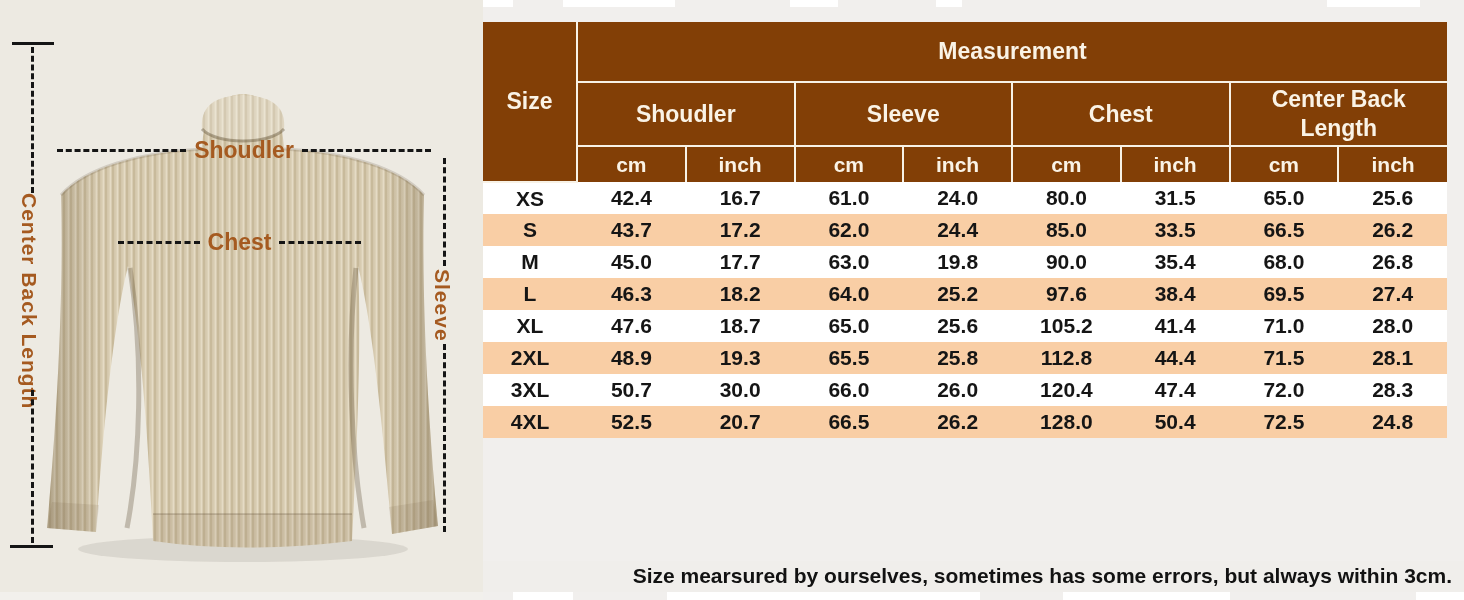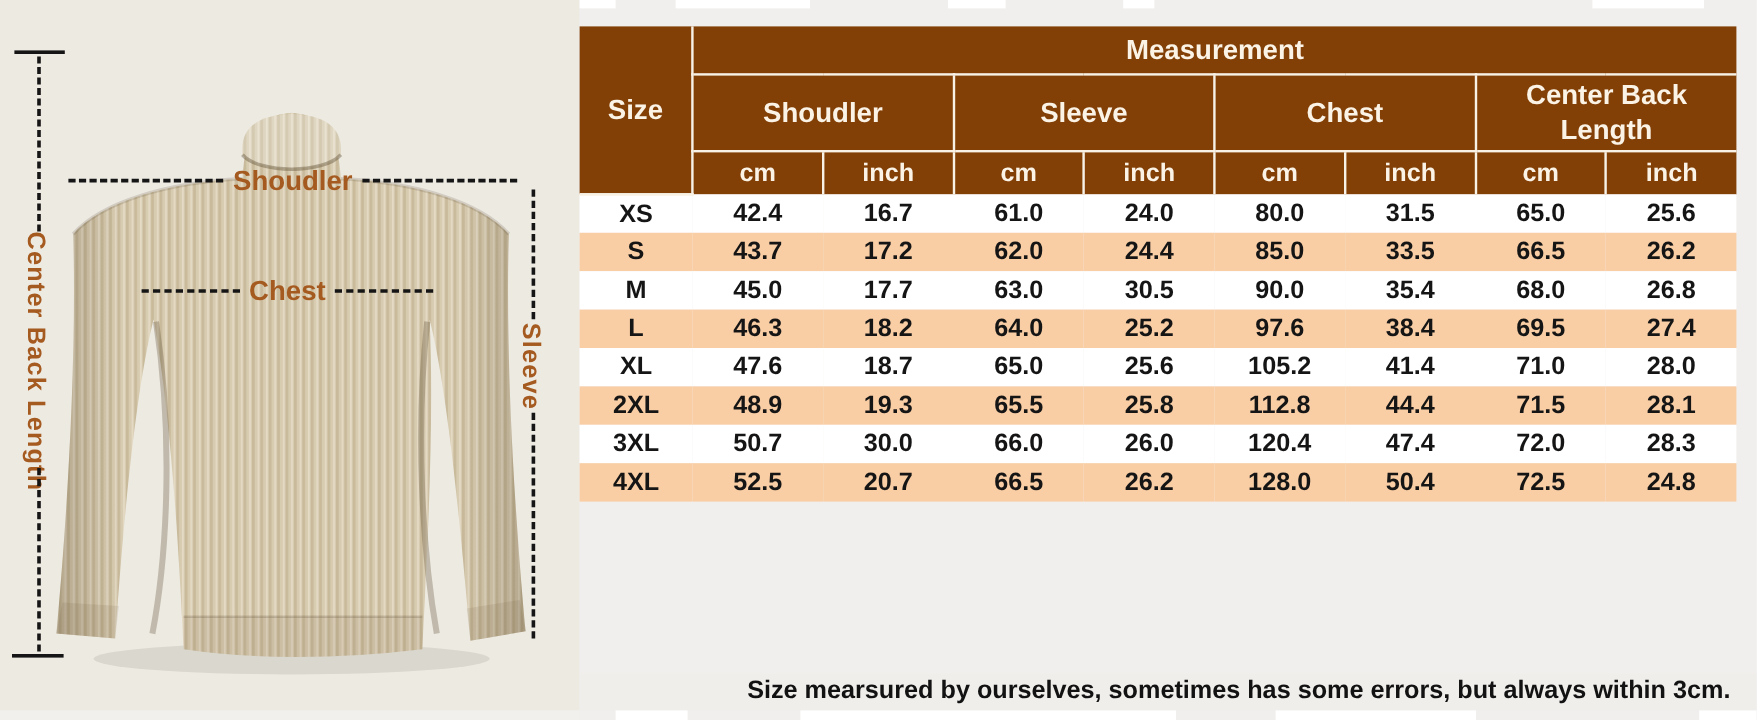--- a/index.html
+++ b/index.html
@@ -36,30 +36,30 @@
   .panel { position:absolute; left:483px; top:0; width:981px; height:600px; background:var(--strip-bg,#f1efed); }
   .patch { position:absolute; background:#ffffff; }
 
   table.size-table { position:absolute; left:0; top:22px; width:964px; border-collapse:collapse; table-layout:fixed; }
   .size-table thead th { background:var(--header-bg,#823f06); color:var(--header-text,#faf3e6);
       border:2px solid var(--divider,#f8f2e6); font-weight:bold; font-size:23px; text-align:center; }
   .size-table thead tr:first-child th { border-top:0; }
   .size-table thead th:first-child { border-left:0; }
   .size-table thead th:last-child { border-right:0; }
   .size-table thead tr.units-row th { border-bottom:0; }
-  th.measurement { font-size:24px; height:40px; }
+  th.measurement { font-size:24px; height:60px; }
   tr.groups-row th { height:64px; line-height:1.25; }
   tr.units-row th { height:36px; font-size:21px; }
   th.size-head { font-size:23px; }
   .size-table tbody tr { height:32px; background:var(--row,#ffffff); }
   .size-table tbody tr:nth-child(even) { background:var(--row-alt,#f9cea5); }
   .size-table tbody td { text-align:center; font-weight:bold; font-size:21px; color:#151515; }
 
   .footnote { position:absolute; left:0; top:561px; width:981px; height:31px; background:#f0eeeb;
-      font-weight:bold; font-size:21px; color:#121212; text-align:right; line-height:30px; padding-right:22px; }
+      font-weight:bold; font-size:21px; color:#121212; text-align:right; line-height:30px; padding-right:12px; }
 </style>
 </head>
 <body>
 
 <div class="stage">
 
   <div class="photo">
     <svg width="483" height="600" viewBox="0 0 483 600" aria-hidden="true">
       <defs>
         <pattern id="rib" width="7" height="10" patternUnits="userSpaceOnUse">
@@ -194,21 +194,21 @@
             <td>85.0</td>
             <td>33.5</td>
             <td>66.5</td>
             <td>26.2</td>
           </tr>
           <tr>
             <td>M</td>
             <td>45.0</td>
             <td>17.7</td>
             <td>63.0</td>
-            <td>30.5</td>
+            <td>19.8</td>
             <td>90.0</td>
             <td>35.4</td>
             <td>68.0</td>
             <td>26.8</td>
           </tr>
           <tr>
             <td>L</td>
             <td>46.3</td>
             <td>18.2</td>
             <td>64.0</td>

